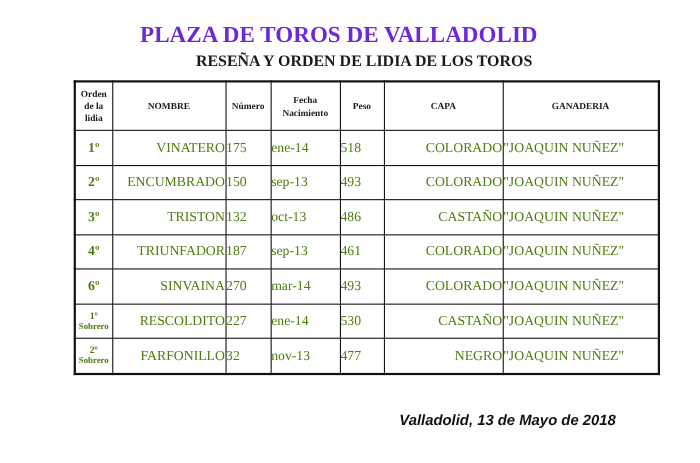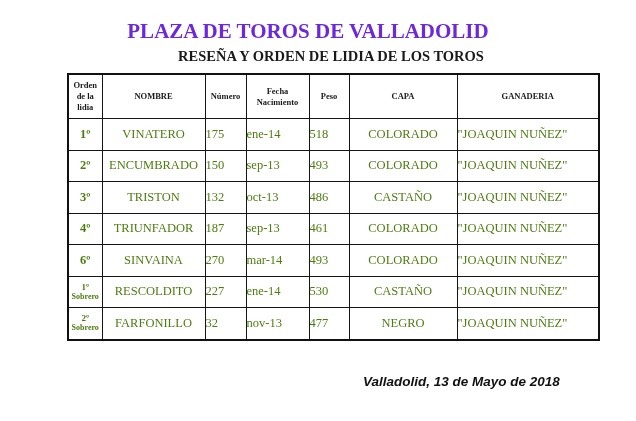--- a/index.html
+++ b/index.html
@@ -27,21 +27,21 @@
   }
   table.resena th {
     font-weight: bold; font-size: 8.5px; text-align: center; line-height: 11px;
     height: 43px; color: #1a1a1a;
   }
   table.resena th .nw { white-space: normal; display: block; }
   table.resena td { height: 30.5px; font-size: 12.5px; color: #4d7c0f; }
   td.ord { text-align: center; font-weight: bold; font-size: 15px; }
   td.ord.sob { font-size: 8px; line-height: 10px; white-space: normal; }
   td.ord.sob .n { display: block; font-size: 9px; }
-  td.left { text-align: center; padding-left: 4px; }
+  td.left { text-align: right; padding-left: 4px; }
   td.center { text-align: left; }
   td.gan { text-align: left; padding-left: 3px; font-size: 11.5px; }
   .footer {
     position: absolute; left: 316px; top: 374px;
     font-family: "Liberation Sans", sans-serif; font-weight: bold; font-style: italic;
     font-size: 13.5px; color: #111; margin-left: 47px;
   }
 </style>
 </head>
 <body>

